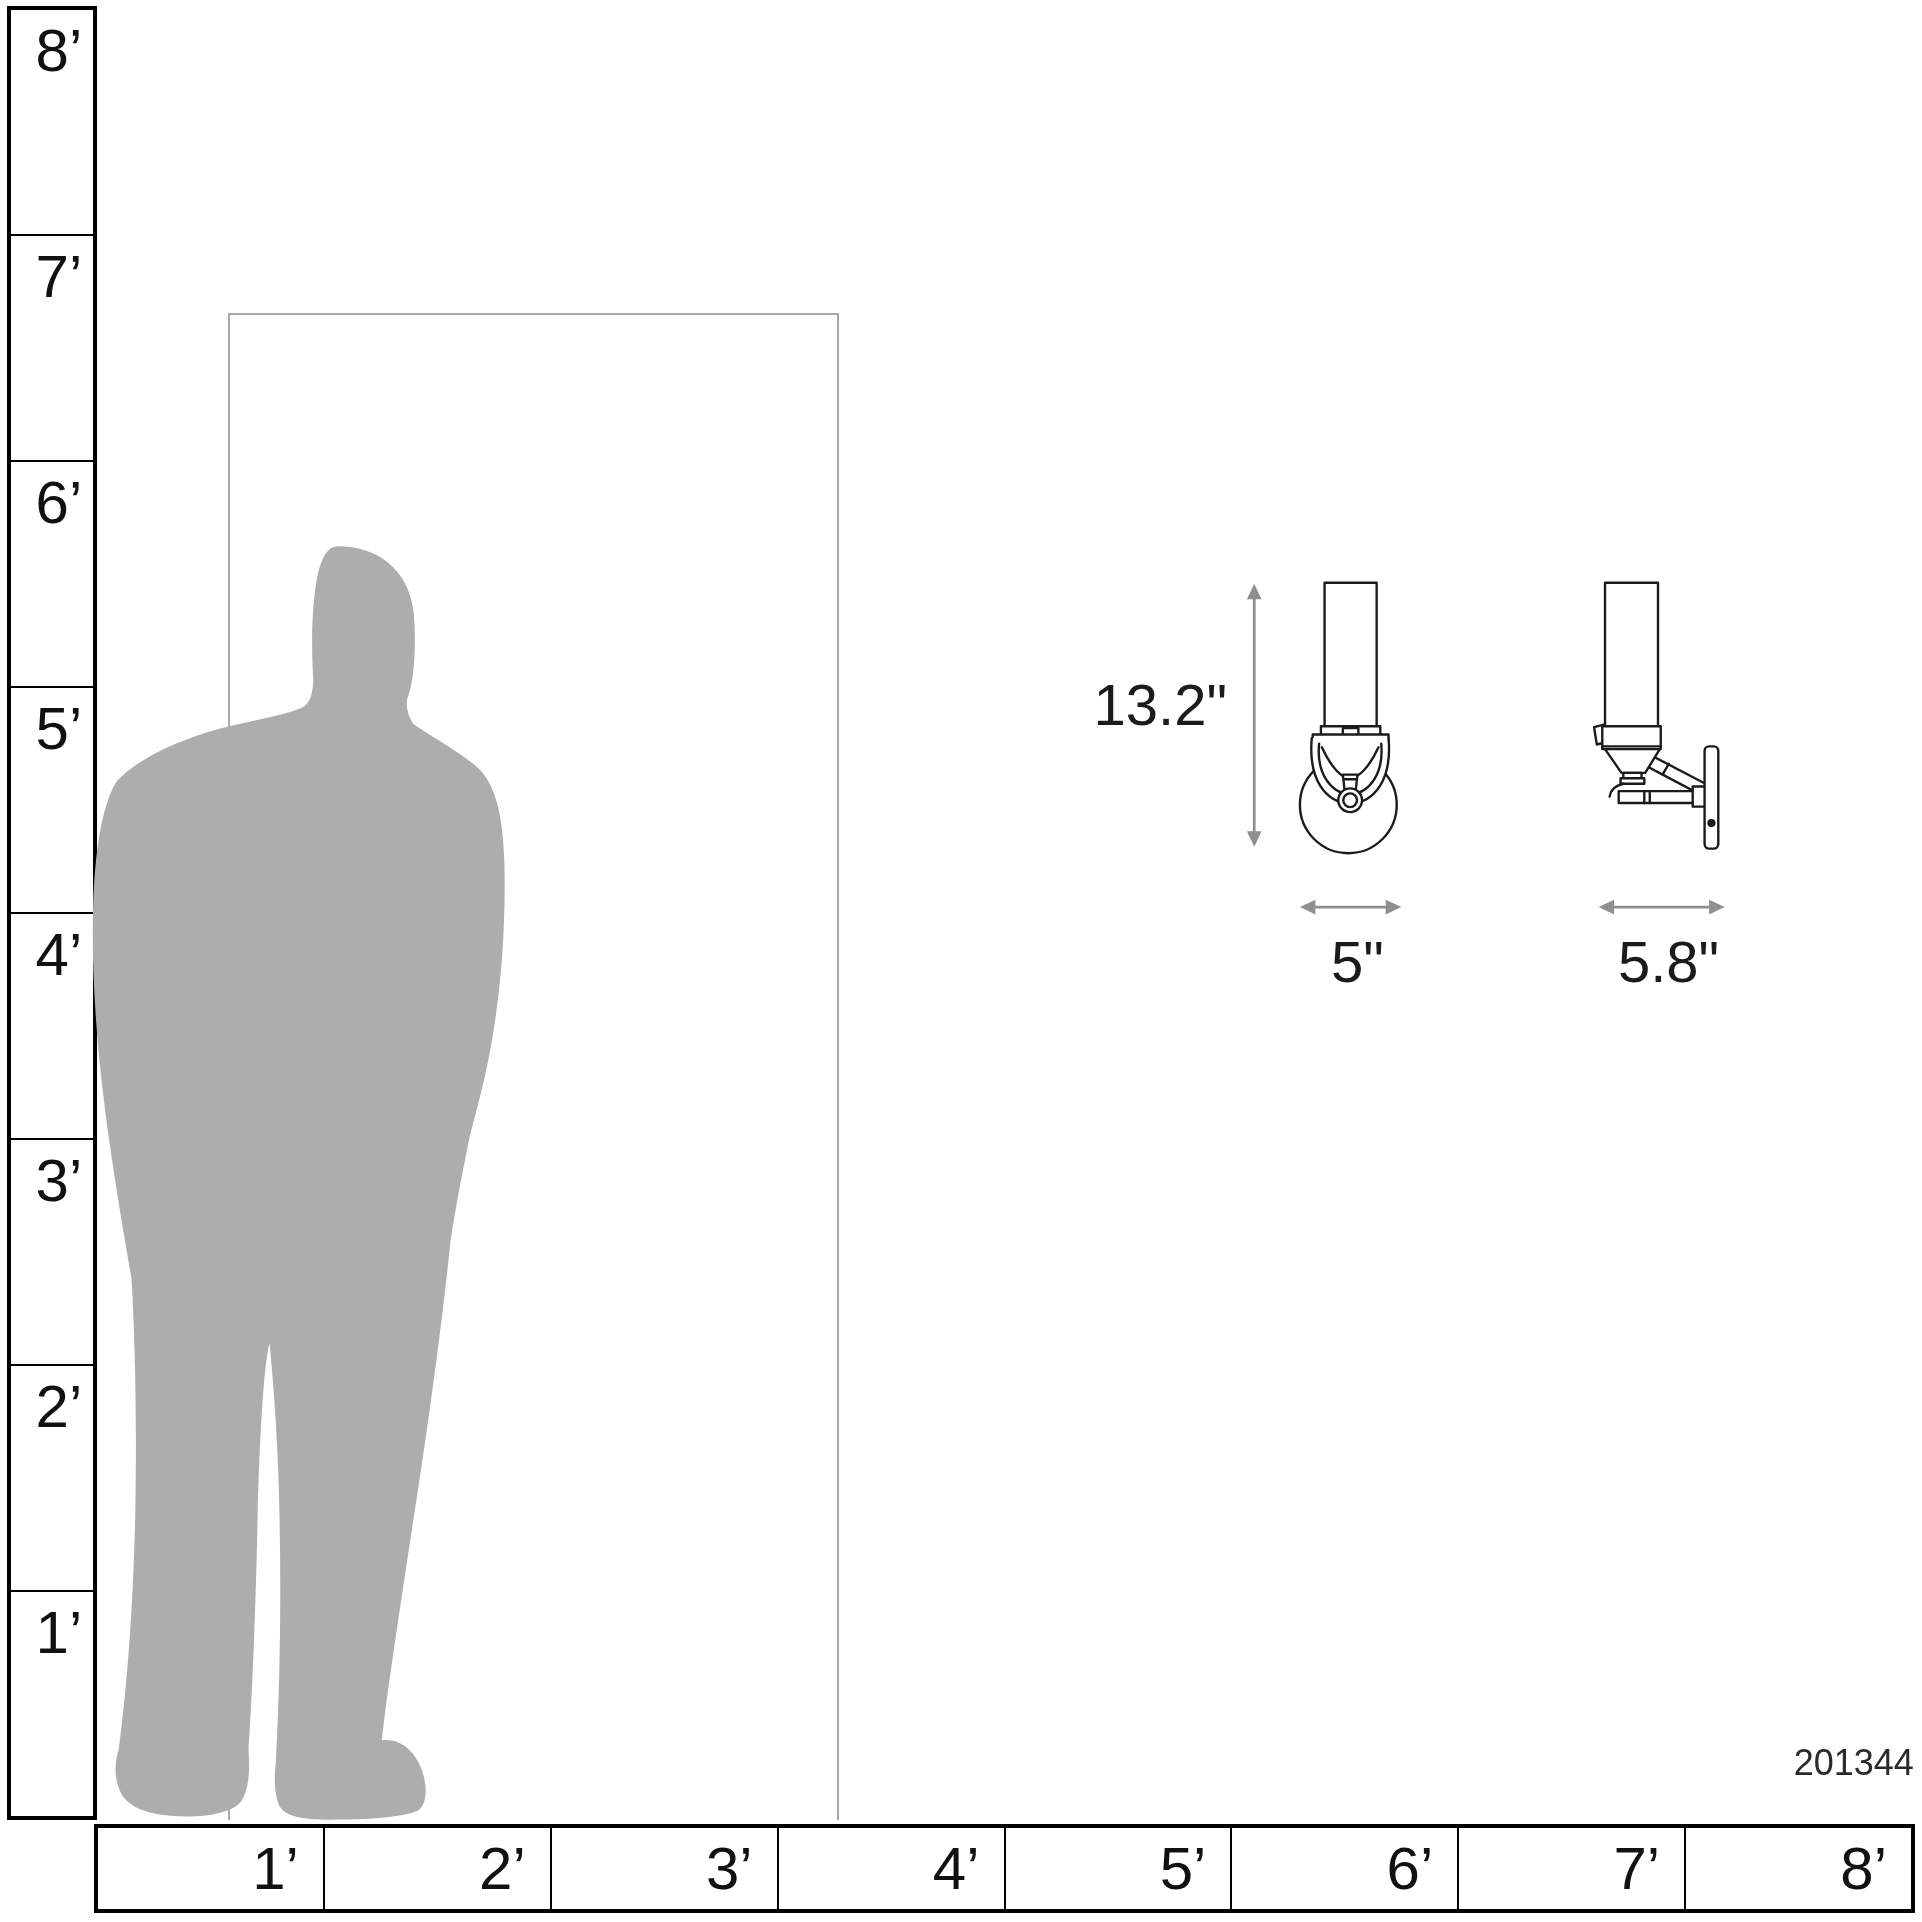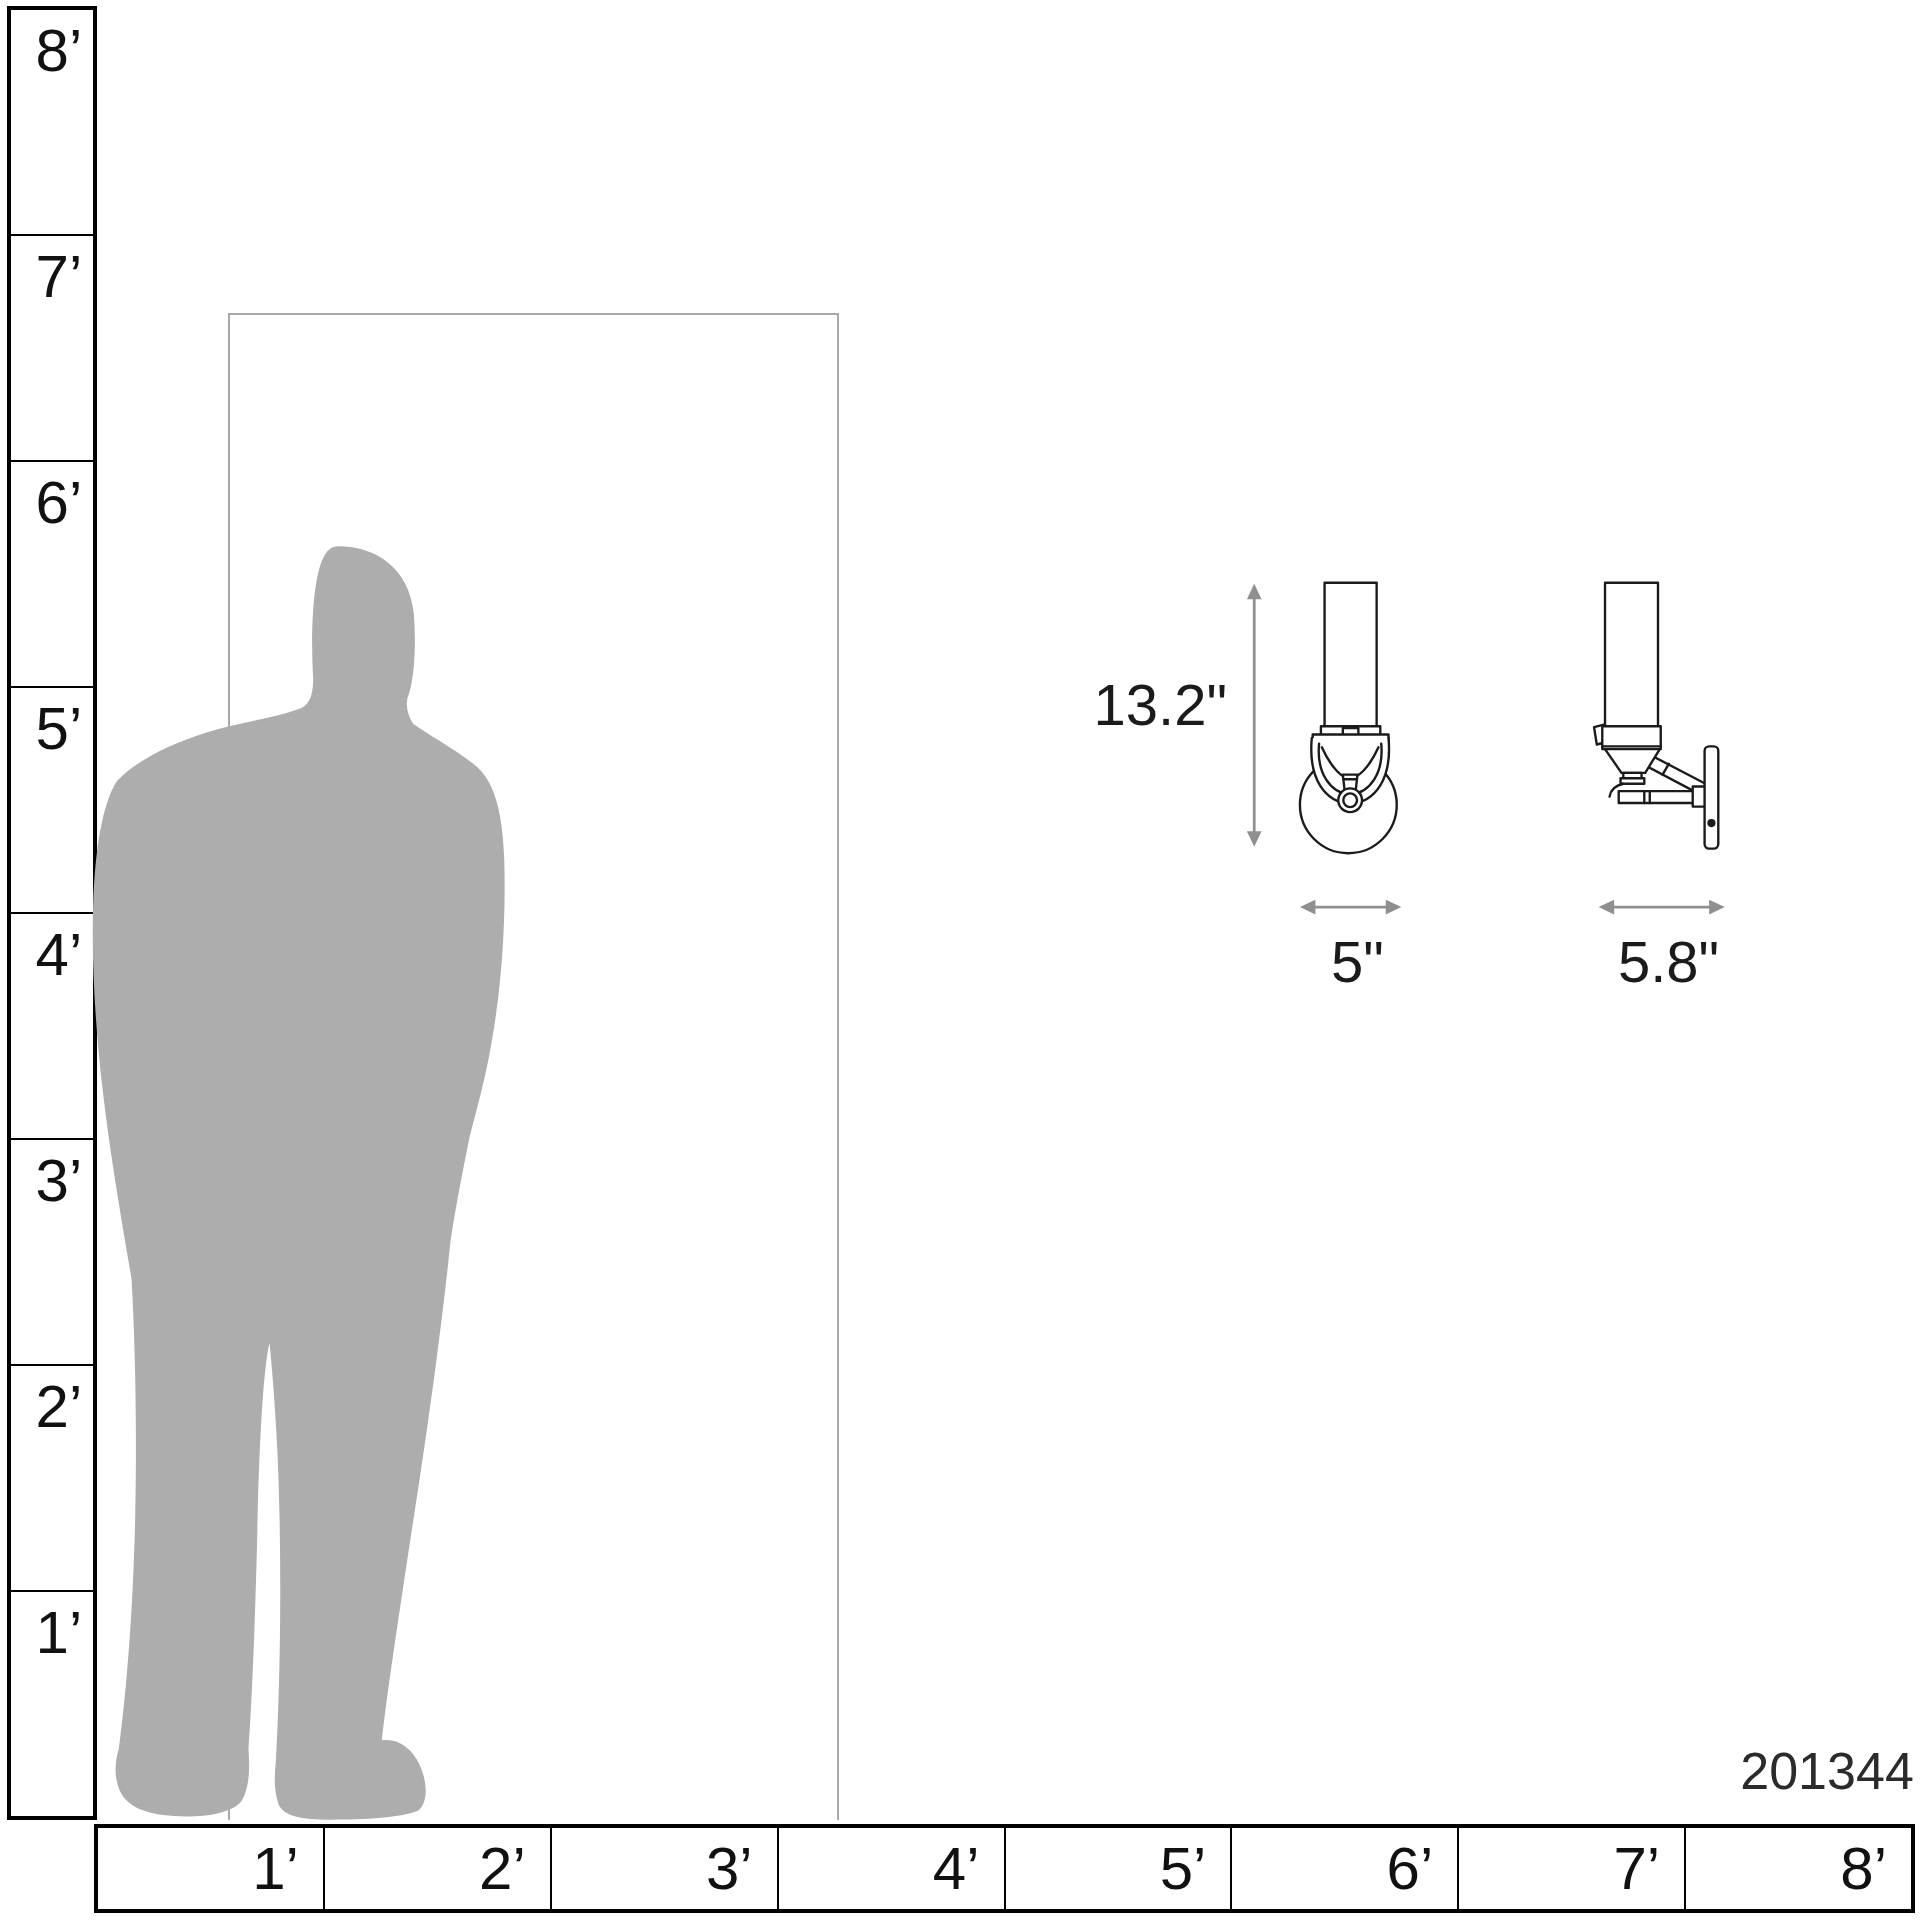--- a/index.html
+++ b/index.html
@@ -29,21 +29,21 @@
   
   .overlay{position:absolute;left:0;top:0;width:1922px;height:1922px;}
   
   .dim-label{
     position:absolute;font-size:58px;line-height:1;color:#1b1b1b;white-space:nowrap;
   }
   .dim-height{left:1044px;top:676px;width:183px;text-align:right;}
   .dim-width{left:1266px;top:933px;width:183px;text-align:center;}
   .dim-depth{left:1577px;top:933px;width:183px;text-align:center;}
   .product-code{
-    position:absolute;right:8.2px;top:1745px;font-size:52px;line-height:1;
+    position:absolute;right:8.2px;top:1745px;font-size:36px;line-height:1;
     color:#2b2b2b;text-align:right;
   }
 </style>
 </head>
 <body>
 
 <div id="stage">
 
   <div class="door"></div>
 

